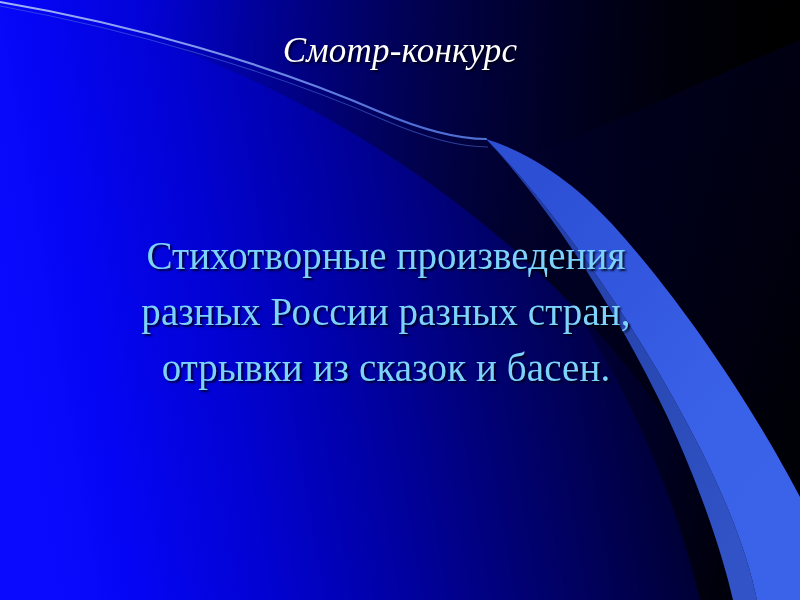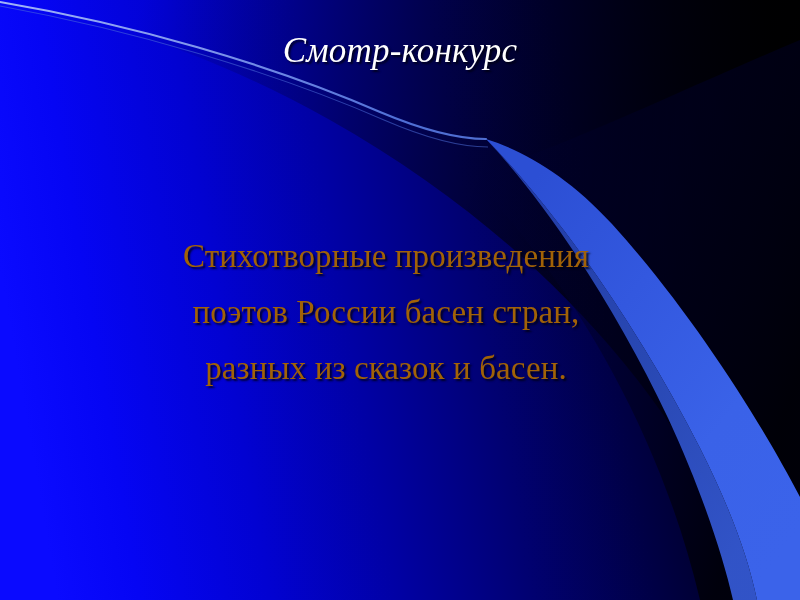--- a/index.html
+++ b/index.html
@@ -58,24 +58,24 @@
     display: block;
     white-space: pre;
   }
 
   #body-block {
     position: absolute;
     left: 36px;
     top: 228px;
     width: 700px;
     text-align: center;
-    color: #a16207;
+    color: #7dd3fc;
     font-style: normal;
     font-weight: 400;
-    font-size: 33px;
+    font-size: 39px;
     line-height: 56px;
     letter-spacing: 0.1px;
     text-shadow: 2px 2px 2px rgba(0, 0, 12, 0.8);
   }
   #body-block .bline {
     display: block;
     white-space: pre;
   }
 </style>
 </head>
@@ -162,18 +162,18 @@
   </svg>
 
   <div id="content">
 
     <div id="title-block">
       <span class="tline">Смотр-конкурс</span>
     </div>
 
     <div id="body-block">
       <span class="bline">Стихотворные произведения</span>
-      <span class="bline">поэтов России басен стран,</span>
-      <span class="bline">разных из сказок и басен.</span>
+      <span class="bline">разных России разных стран,</span>
+      <span class="bline">отрывки из сказок и басен.</span>
     </div>
 
   </div>
 </div>
 
 </body></html>

